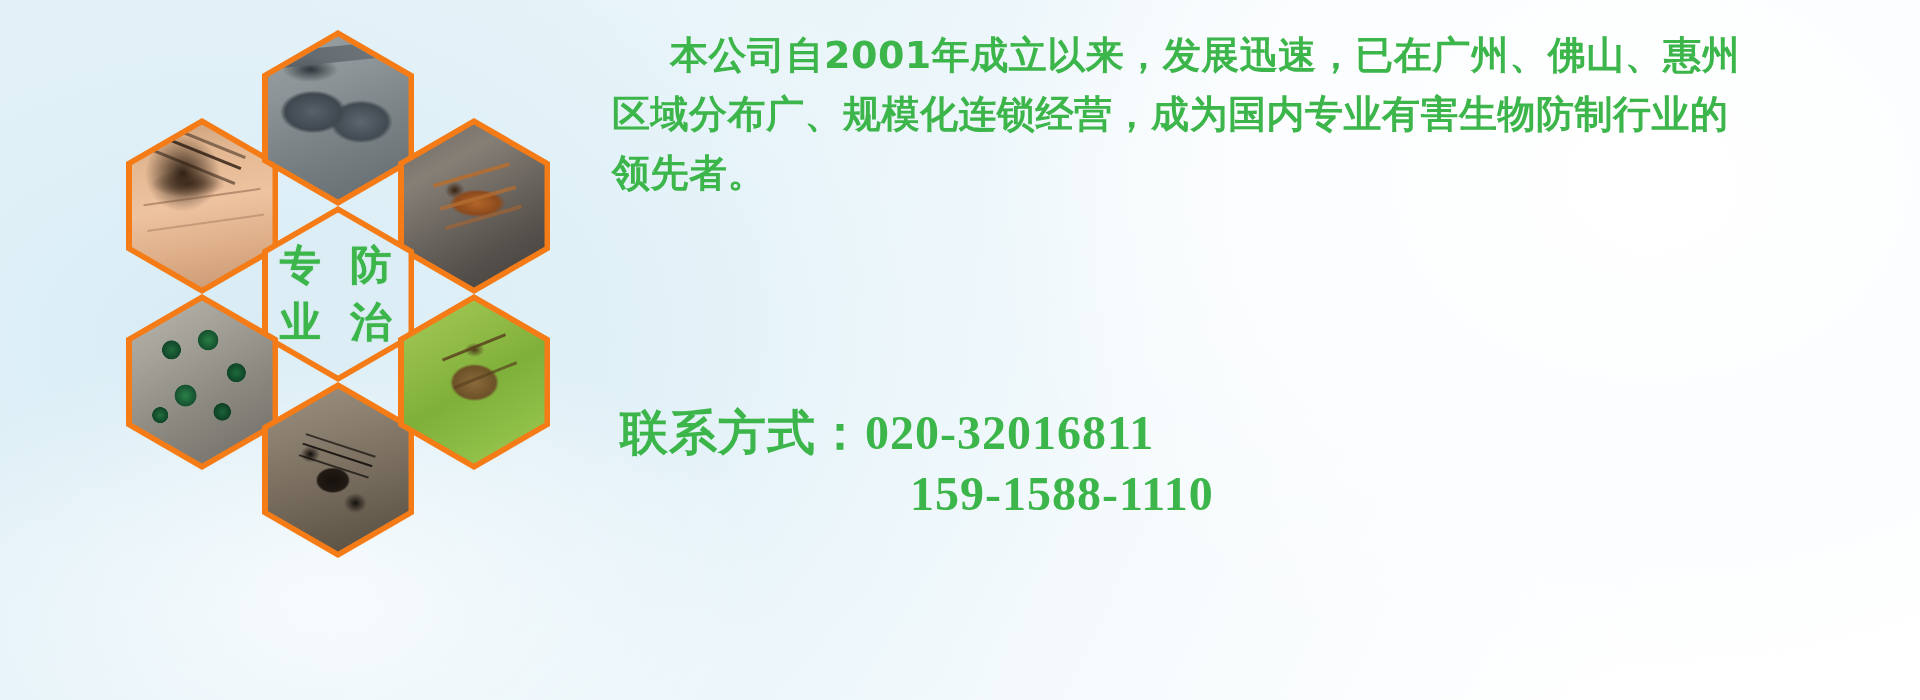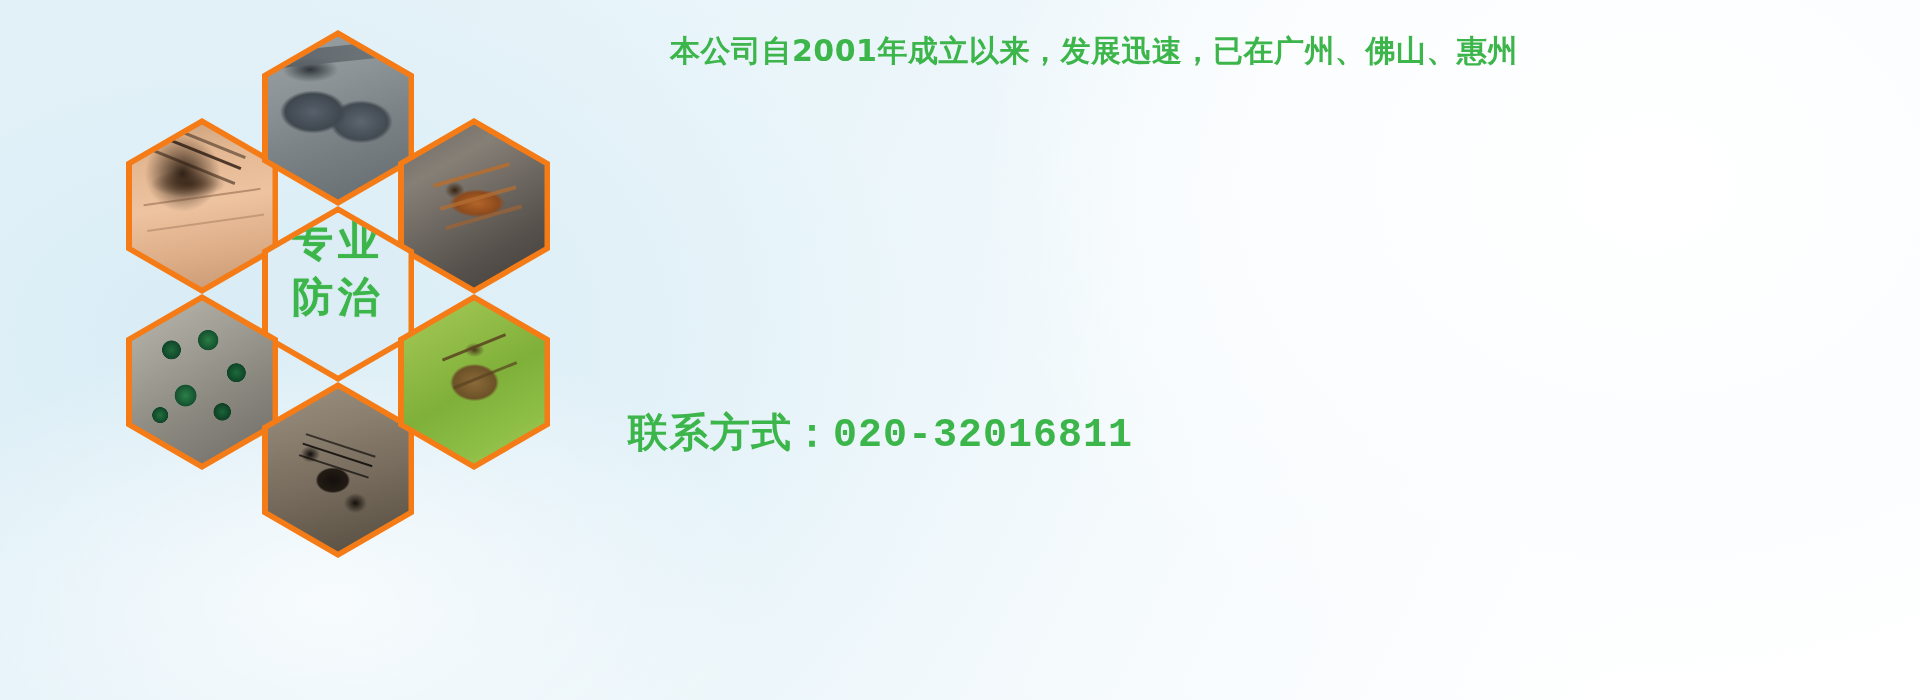--- a/index.html
+++ b/index.html
@@ -33,22 +33,22 @@
   }
   .hex .inner{
     width:141px;height:163px;
     clip-path:polygon(50% 0%,100% 25%,100% 75%,50% 100%,0% 75%,0% 25%);
     overflow:hidden;position:relative;
   }
   .hex .art{position:absolute;inset:0;}
 
   
   .hex.center{background:#f47b15;}
-  .hex.center .inner{background:#dcedf5;display:flex;flex-direction:column;
-     align-items:center;}
+  .hex.center .inner{background:#dcedf5;display:flex;flex-direction:row;
+     align-items:center;justify-content:center;}
   .cw{
     color:#3cb54a;font-weight:bold;font-size:41px;line-height:1.38;
     letter-spacing:5px;text-align:center;
     font-family:"DejaVu Sans","Liberation Sans",sans-serif;
     text-shadow:0 0 1px #3cb54a;
   }
 
   
   .art-mosquito{
     background:
@@ -120,32 +120,32 @@
     content:"";position:absolute;left:26%;top:28%;width:48%;height:3px;
     background:rgba(90,66,32,.85);transform:rotate(-22deg);
     box-shadow:0 30px 0 rgba(90,66,32,.7);
   }
 
   
   #copy{
     position:absolute;left:612px;top:36px;width:1290px;
   }
   .para-line{
-    color:#3cb54a;font-size:30px;font-weight:bold;line-height:1;
+    color:#3cb54a;font-size:38px;font-weight:bold;line-height:1;
     margin:0 0 21px 0;white-space:pre;
     font-family:"DejaVu Sans","Liberation Sans",sans-serif;
     letter-spacing:0.5px;
   }
   .para-line.indent{padding-left:58px;}
 
   #contact{position:absolute;left:620px;top:402px;width:1200px;}
   .tel{
-    color:#3cb54a;font-size:40px;font-weight:bold;line-height:1.28;
-    white-space:pre;margin:8px;
-    font-family:Liberation Mono, monospace;
+    color:#3cb54a;font-size:48px;font-weight:bold;line-height:1.28;
+    white-space:pre;margin:0;
+    font-family:Liberation Serif, serif;
     letter-spacing:1px;
   }
   .tel.second{padding-left:290px;}
 </style>
 </head>
 <body>
 
 <div id="banner">
   <div class="wash"></div>
 
@@ -190,18 +190,21 @@
 
     <div class="hex" style="left:312px;top:282px;">
       <div class="inner">
         <div class="art art-stinkbug"></div>
       </div>
     </div>
   </div>
 
   <div id="copy">
     <p class="para-line indent">本公司自2001年成立以来，发展迅速，已在广州、佛山、惠州</p>
+    <p class="para-line">区域分布广、规模化连锁经营，成为国内专业有害生物防制行业的</p>
+    <p class="para-line">领先者。</p>
   </div>
 
   <div id="contact">
     <p class="tel"><span>联系方式：</span><span>020-32016811</span></p>
+    <p class="tel second">159-1588-1110</p>
   </div>
 </div>
 
 </body></html>

